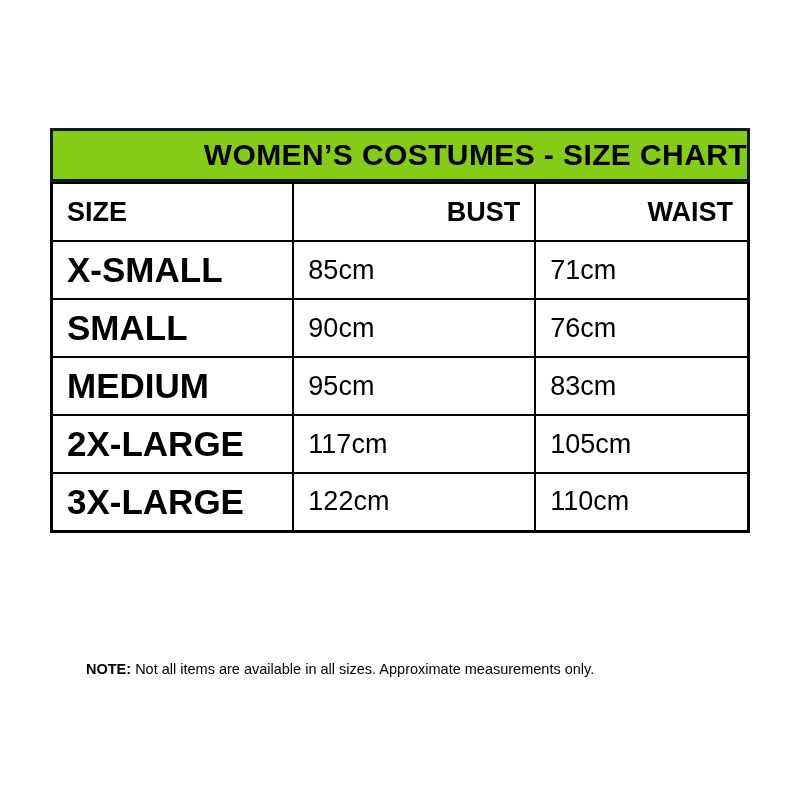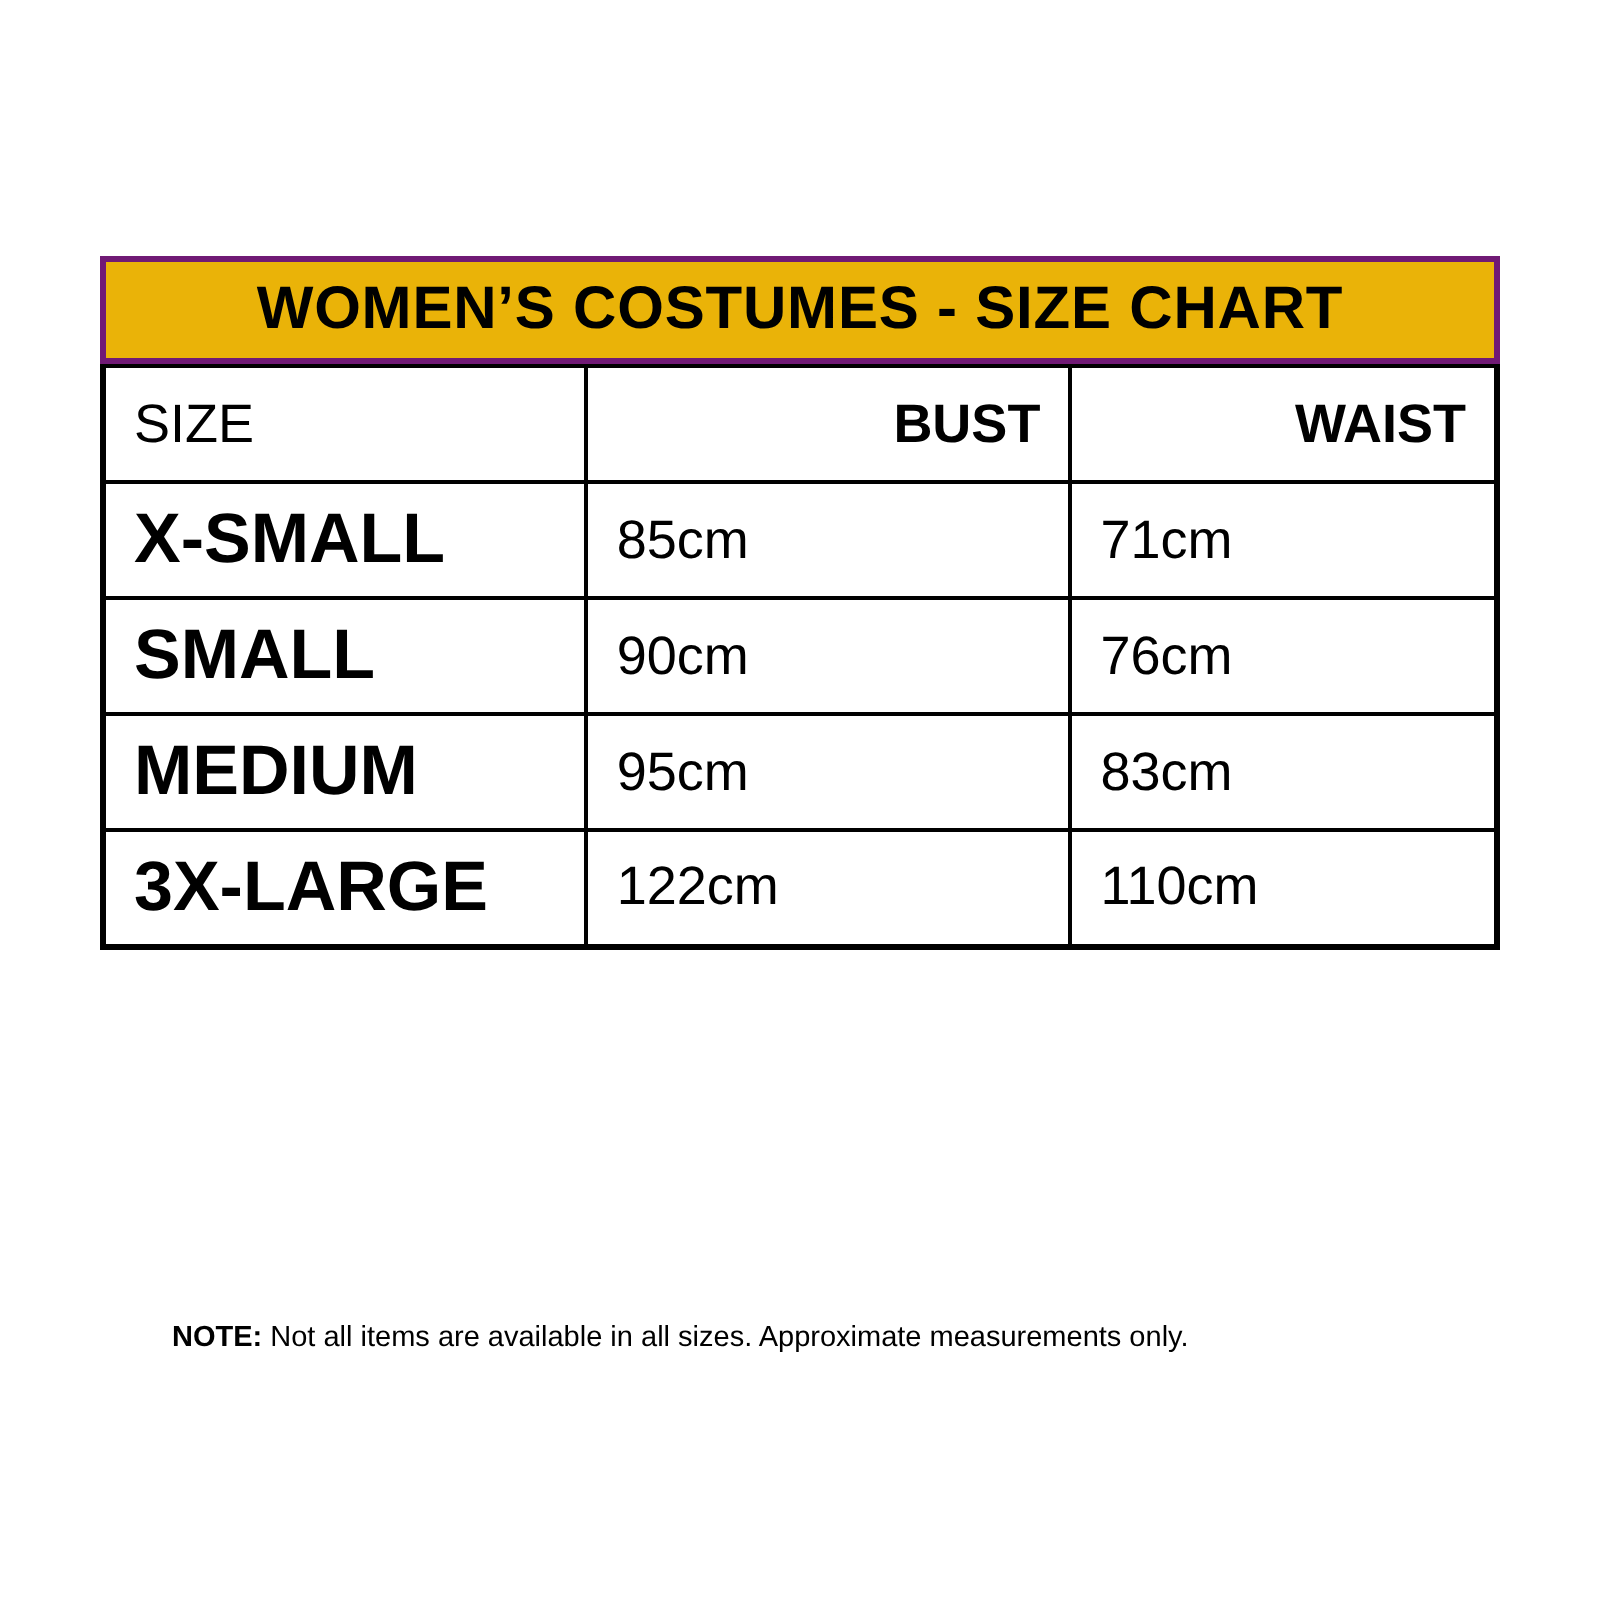--- a/index.html
+++ b/index.html
@@ -19,27 +19,27 @@
     height: 800px;
     box-sizing: border-box;
   }
   .chart-wrap {
     position: absolute;
     left: 50px;
     top: 128px;
     width: 700px;
   }
   .title-bar {
-    background: #eab308;
-    border: 3px solid #701a75;
+    background: #84cc16;
+    border: 3px solid #0f172a;
     box-sizing: border-box;
     height: 54px;
     display: flex;
     align-items: center;
-    justify-content: center;
+    justify-content: flex-end;
   }
   .title-bar .title-text {
     font-size: 30px;
     font-weight: bold;
     color: #000000;
     letter-spacing: 0.4px;
     white-space: nowrap;
   }
   table.size-table {
     border-collapse: collapse;
@@ -68,21 +68,21 @@
   table.size-table th:last-child,
   table.size-table td:last-child {
     border-right: none;
   }
   table.size-table tr:last-child td {
     border-bottom: none;
   }
   th.head-size {
     text-align: left;
     font-size: 27px;
-    font-weight: normal;
+    font-weight: bold;
   }
   th.head-meas {
     text-align: right;
     font-size: 27px;
     font-weight: bold;
   }
   td.cell-size {
     text-align: left;
     font-size: 35px;
     font-weight: bold;
@@ -143,20 +143,25 @@
           <td class="cell-size">SMALL</td>
           <td class="cell-meas">90cm</td>
           <td class="cell-meas">76cm</td>
         </tr>
         <tr>
           <td class="cell-size">MEDIUM</td>
           <td class="cell-meas">95cm</td>
           <td class="cell-meas">83cm</td>
         </tr>
         <tr>
+          <td class="cell-size">2X-LARGE</td>
+          <td class="cell-meas">117cm</td>
+          <td class="cell-meas">105cm</td>
+        </tr>
+        <tr>
           <td class="cell-size">3X-LARGE</td>
           <td class="cell-meas">122cm</td>
           <td class="cell-meas">110cm</td>
         </tr>
       </tbody>
     </table>
   </div>
 
   <div class="note">
     <span class="note-label">NOTE:</span><span class="note-text"> Not all items are available in all sizes. Approximate measurements only.</span>

